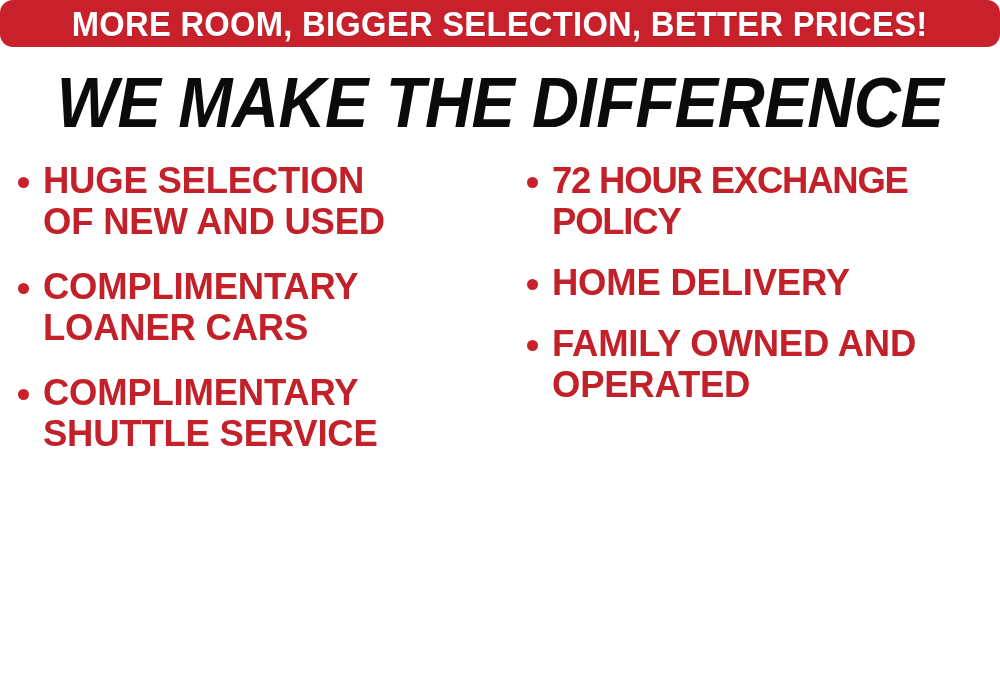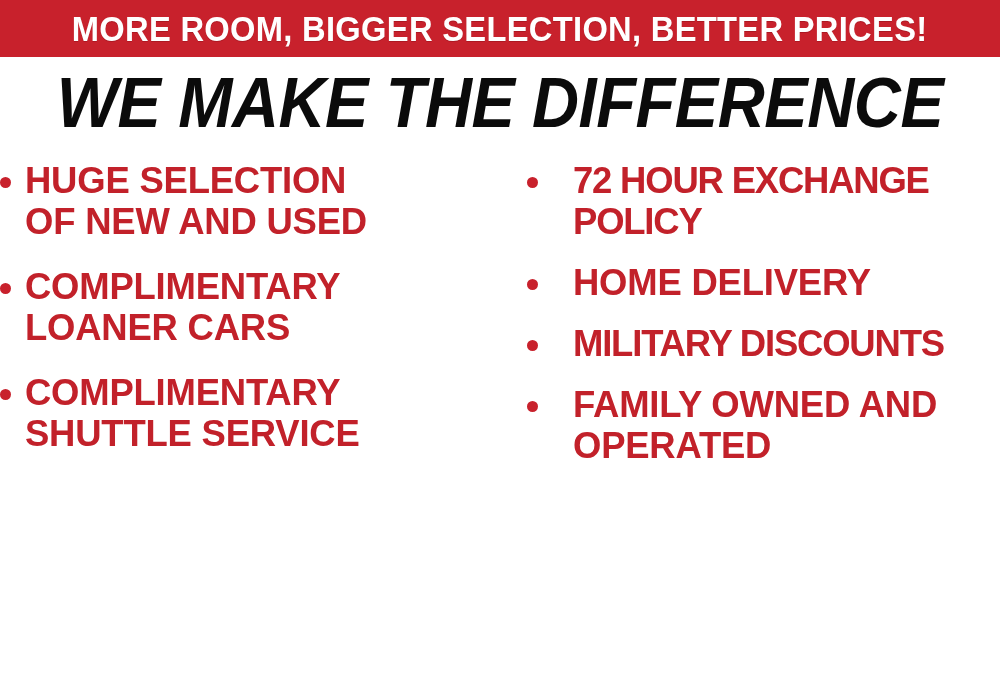--- a/index.html
+++ b/index.html
@@ -21,26 +21,27 @@
     background: #ffffff;
     overflow: hidden;
   }
 
   
   #banner {
     position: absolute;
     left: 0;
     top: 0;
     width: 1000px;
-    height: 57px;
+    height: 47px;
     background: #c8212c;
     display: flex;
     align-items: center;
     justify-content: center;
     overflow: hidden;
+    border-radius: 13px;
   }
   #banner-text {
     color: #ffffff;
     font-family: "Liberation Sans", sans-serif;
     font-weight: bold;
     font-size: 35px;
     line-height: 1;
     letter-spacing: 0.3px;
     transform: scaleX(0.935);
     transform-origin: center center;
@@ -75,31 +76,31 @@
     width: 1000px;
     height: 534px;
     display: flex;
     flex-direction: row;
     align-items: flex-start;
   }
   .column {
     position: relative;
     box-sizing: border-box;
   }
-  #col-left  { width: 505px; }
+  #col-left  { width: 505px; padding-left: 18px; }
   #col-right { width: 495px; padding-left: 22px; }
 
   .bullet-item {
     position: relative;
     display: flex;
     flex-direction: row;
     align-items: flex-start;
     margin-bottom: 24px;
   }
-  #col-right .bullet-item { margin-bottom: 20px; gap: 21px; }
+  #col-right .bullet-item { margin-bottom: 20px; }
 
   .bullet-dot {
     flex: 0 0 auto;
     width: 11px;
     height: 11px;
     border-radius: 50%;
     background: #c8212c;
     margin-top: 17px;
     margin-right: 14px;
   }
@@ -167,24 +168,20 @@
         <span class="bullet-label tight">72 HOUR EXCHANGE
 POLICY</span>
       </div>
 
       <div class="bullet-item">
         <span class="bullet-dot"></span>
         <span class="bullet-label">HOME DELIVERY</span>
       </div>
 
 
-      <div class="bullet-item">
-        <span class="bullet-dot"></span>
-        <span class="bullet-label tight">MILITARY DISCOUNTS</span>
-      </div>
 
       <div class="bullet-item">
         <span class="bullet-dot"></span>
         <span class="bullet-label">FAMILY OWNED AND
  OPERATED</span>
       </div>
 
 
     </div>
 

